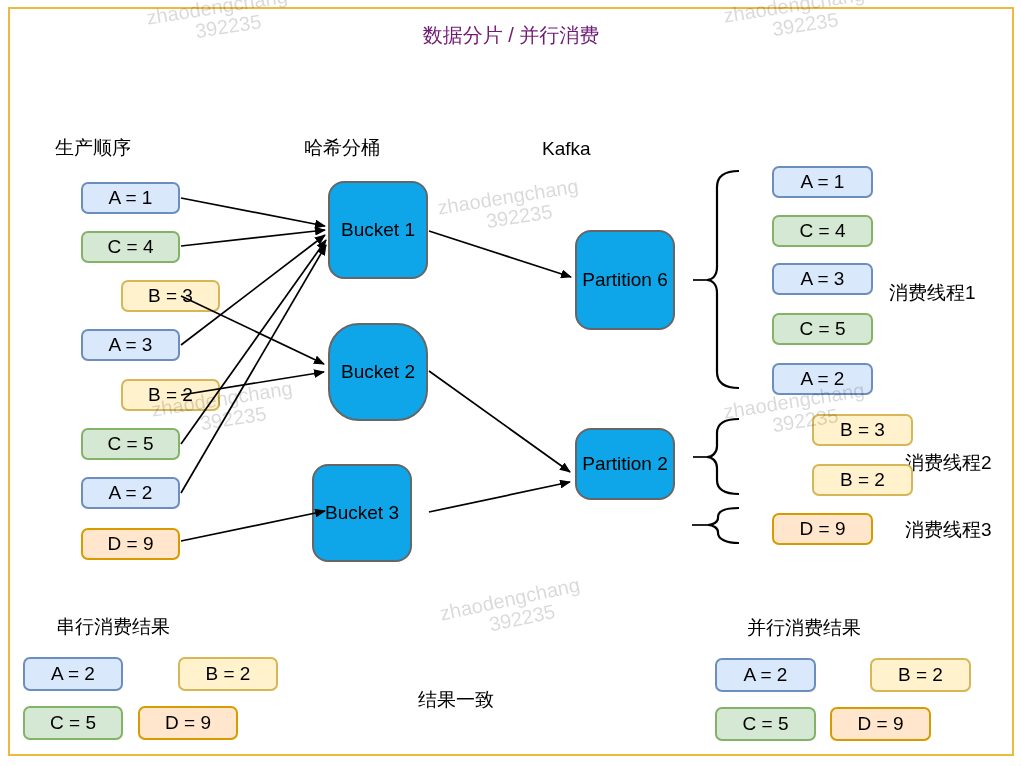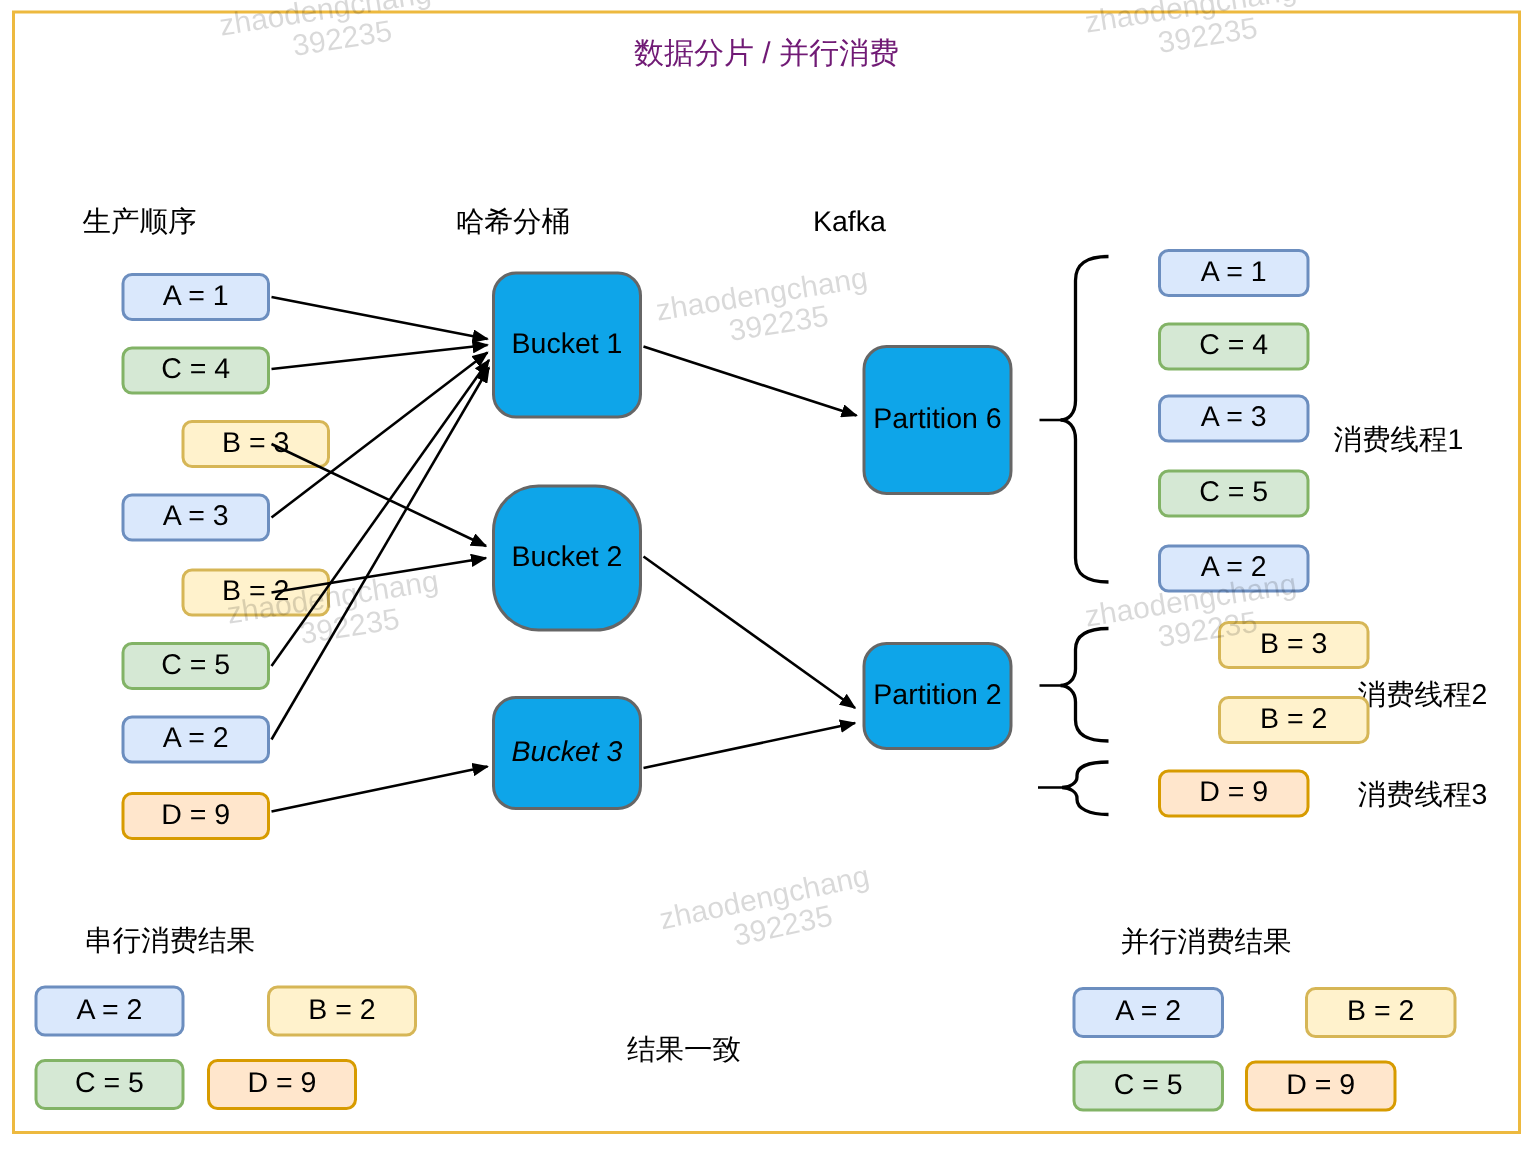--- a/index.html
+++ b/index.html
@@ -84,21 +84,21 @@
   <div class="node small orange" style="left:81px;top:528px;">
       <span>D = 9</span>
     </div>
 
   <div class="node big" style="left:328px;top:181px;height:98px;">
       <span>Bucket 1</span>
     </div>
   <div class="node big" style="left:328px;top:323px;height:98px;border-radius:31px;">
       <span>Bucket 2</span>
     </div>
-  <div class="node big" style="left:328px;top:464px;height:76px;font-style:italic;">
+  <div class="node big" style="left:312px;top:464px;height:98px;">
       <span>Bucket 3</span>
     </div>
 
   <div class="node big" style="left:575px;top:230px;height:100px;">
       <span>Partition 6</span>
     </div>
   <div class="node big" style="left:575px;top:428px;height:72px;">
       <span>Partition 2</span>
     </div>
 

